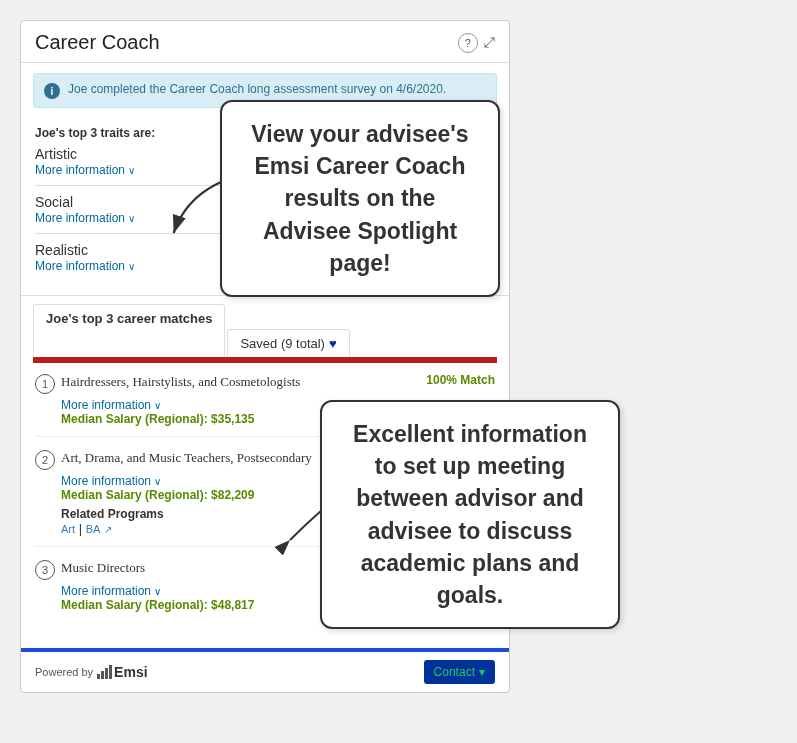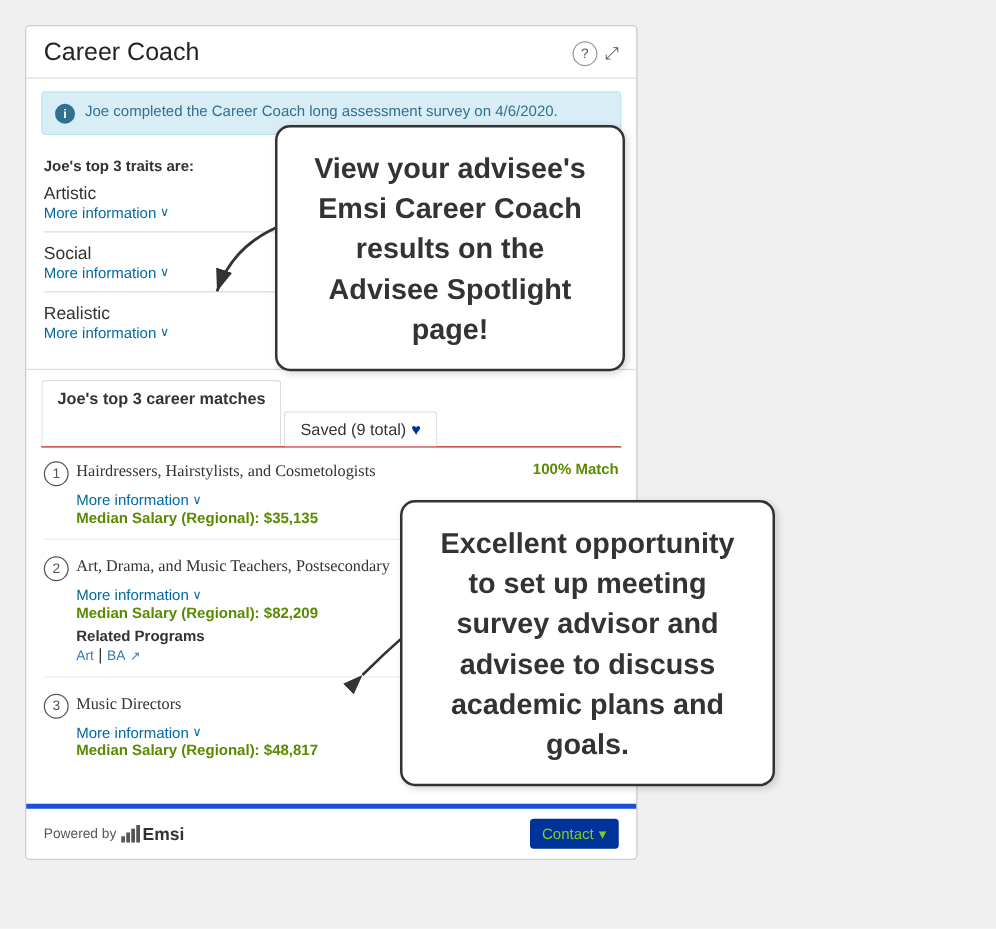--- a/index.html
+++ b/index.html
@@ -137,21 +137,21 @@
 
     .divider {
       border: none;
       border-top: 1px solid #ddd;
       margin: 8px 0;
     }
 
     
     .tabs-container {
       display: flex;
-      border-bottom: 1px solid #b91c1c;
+      border-bottom: 6px solid #b91c1c;
       margin: 0 12px;
     }
 
     .tab {
       padding: 6px 12px;
       font-size: 13px;
       cursor: pointer;
       border: 1px solid #ddd;
       border-bottom: none;
       margin-right: 2px;
@@ -297,21 +297,21 @@
       height: 14px;
     }
 
     .emsi-bar {
       background: #555;
       width: 3px;
     }
 
     .contact-btn {
       background: #003399;
-      color: #84cc16;
+      color: #22c55e;
       border: none;
       border-radius: 3px;
       padding: 5px 10px;
       font-size: 12px;
       cursor: pointer;
       display: flex;
       align-items: center;
       gap: 4px;
     }
 
@@ -527,21 +527,21 @@
   <svg class="arrow-line-1" viewBox="0 0 80 60" style="position:absolute; top:150px; left:148px; width:90px; height:70px; z-index:9; overflow:visible;">
     <defs>
       <marker id="arrowhead1" markerWidth="8" markerHeight="6" refX="8" refY="3" orient="auto">
         <polygon points="0 0, 8 3, 0 6" fill="#333"></polygon>
       </marker>
     </defs>
     <path d="M 80 0 Q 20 10 5 55" stroke="#333" stroke-width="2" fill="none" marker-end="url(#arrowhead1)"></path>
   </svg>
 
   <div class="tooltip-bubble tooltip-bubble-2">
-    <span>Excellent opportunity to set up meeting survey advisor and advisee to discuss academic plans and goals.</span>
+    <span>Excellent information to set up meeting between advisor and advisee to discuss academic plans and goals.</span>
   </div>
 
   <svg viewBox="0 0 80 70" style="position:absolute; top:455px; left:265px; width:80px; height:70px; z-index:9; overflow:visible;">
     <defs>
       <marker id="arrowhead2" markerWidth="8" markerHeight="6" refX="0" refY="3" orient="auto">
         <polygon points="8 0, 0 3, 8 6" fill="#333"></polygon>
       </marker>
     </defs>
     <path d="M 80 0 Q 40 30 5 65" stroke="#333" stroke-width="2" fill="none" marker-end="url(#arrowhead2)"></path>
   </svg>

